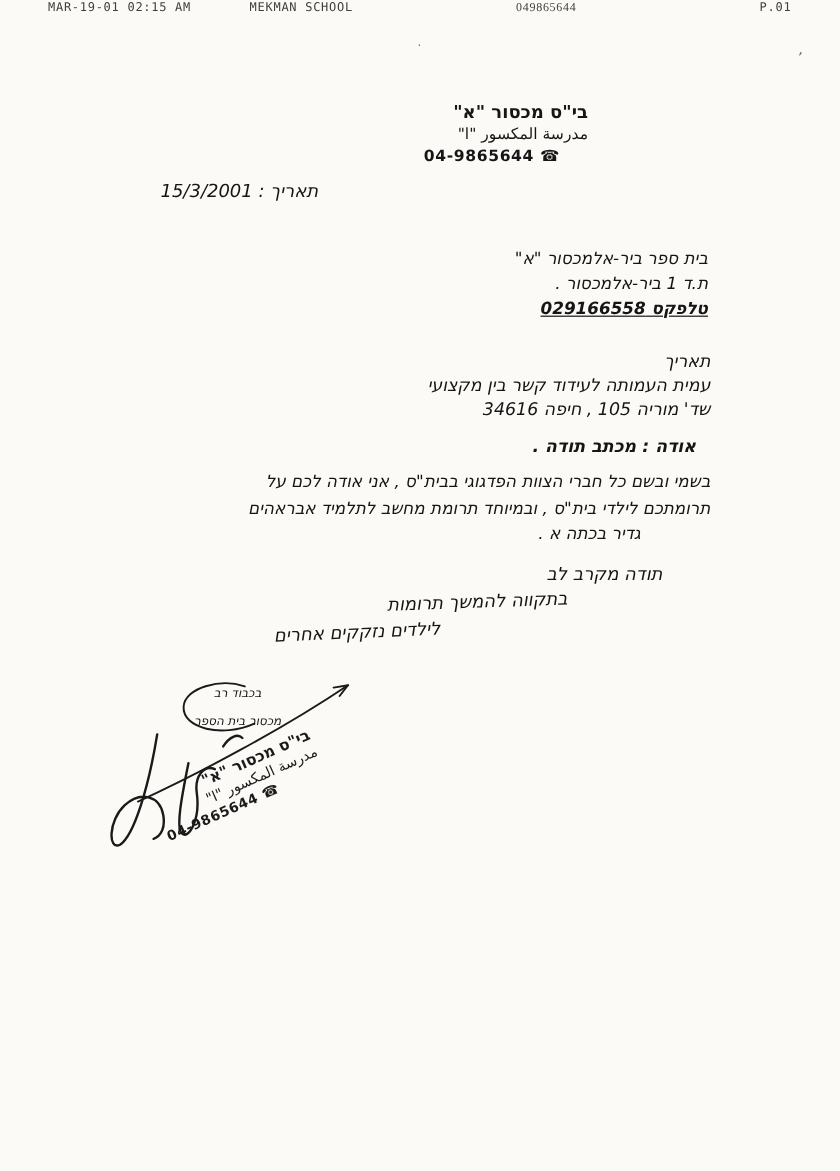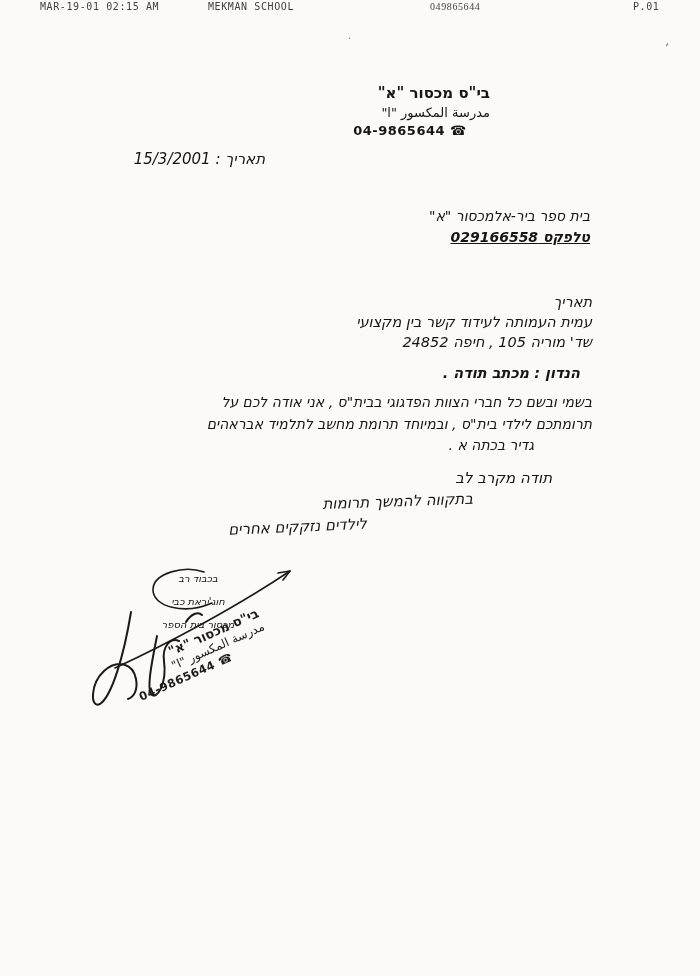--- a/index.html
+++ b/index.html
@@ -74,44 +74,44 @@
     <div class="lh-ph">
       <span>04-9865644</span>
       <span>☎</span>
     </div>
   </div>
 
   <div class="abs hand rtl date">תאריך : 15/3/2001</div>
 
   <div class="abs hand rtl sender-block">
     <div>בית ספר ביר-אלמכסור "א"</div>
+    <div>ת.ד 1 ביר-אלמכסור .</div>
     <div class="sender-fax">טלפקס 029166558</div>
   </div>
 
   <div class="abs hand rtl recipient">
     <div>תאריך</div>
     <div>עמית העמותה לעידוד קשר בין מקצועי</div>
-    <div>שד' מוריה 105 , חיפה 24852</div>
+    <div>שד' מוריה 105 , חיפה 34616</div>
   </div>
 
-  <div class="abs hand rtl subject">הנדון : מכתב תודה .</div>
+  <div class="abs hand rtl subject">אודה : מכתב תודה .</div>
 
   <div class="abs hand rtl body-par">
     <div>בשמי ובשם כל חברי הצוות הפדגוגי בבית"ס , אני אודה לכם על</div>
     <div>תרומתכם לילדי בית"ס , ובמיוחד תרומת מחשב לתלמיד אבראהים</div>
     <div class="body-l3">גדיר בכתה א .</div>
   </div>
 
   <div class="abs hand rtl close1">תודה מקרב לב</div>
   <div class="abs hand rtl close2">בתקווה להמשך תרומות</div>
   <div class="abs hand rtl close3">לילדים נזקקים אחרים</div>
 
   <div class="abs hand rtl sig-block">
     <div>בכבוד רב</div>
-    <div>חוג'יראת כבי</div>
     <div>מכסור בית הספר</div>
   </div>
 
   <div class="abs stamp">
     <div class="stamp-he rtl">בי"ס מכסור "א"</div>
     <div class="stamp-ar rtl">مدرسة المكسور "ا"</div>
     <div class="stamp-ph">
       <span>04-9865644</span>
       <span>☎</span>
     </div>

